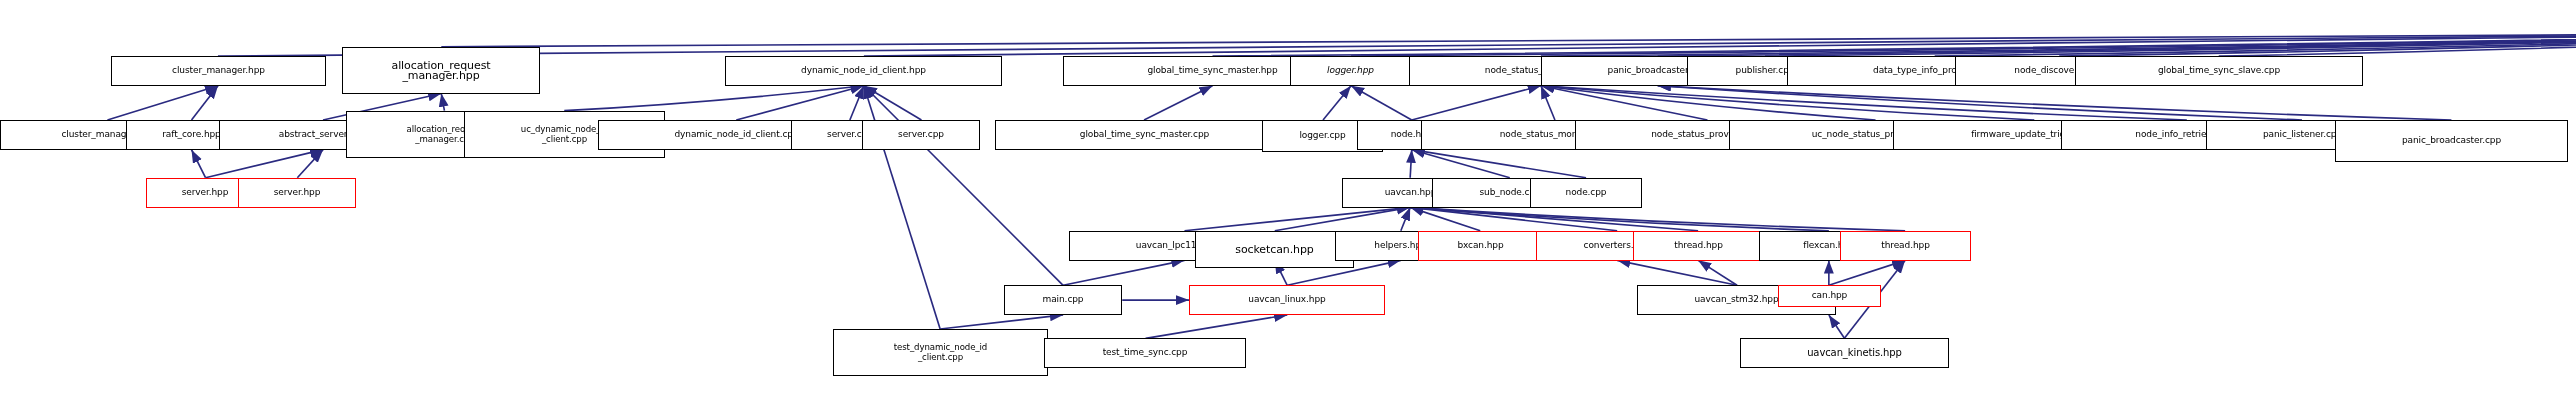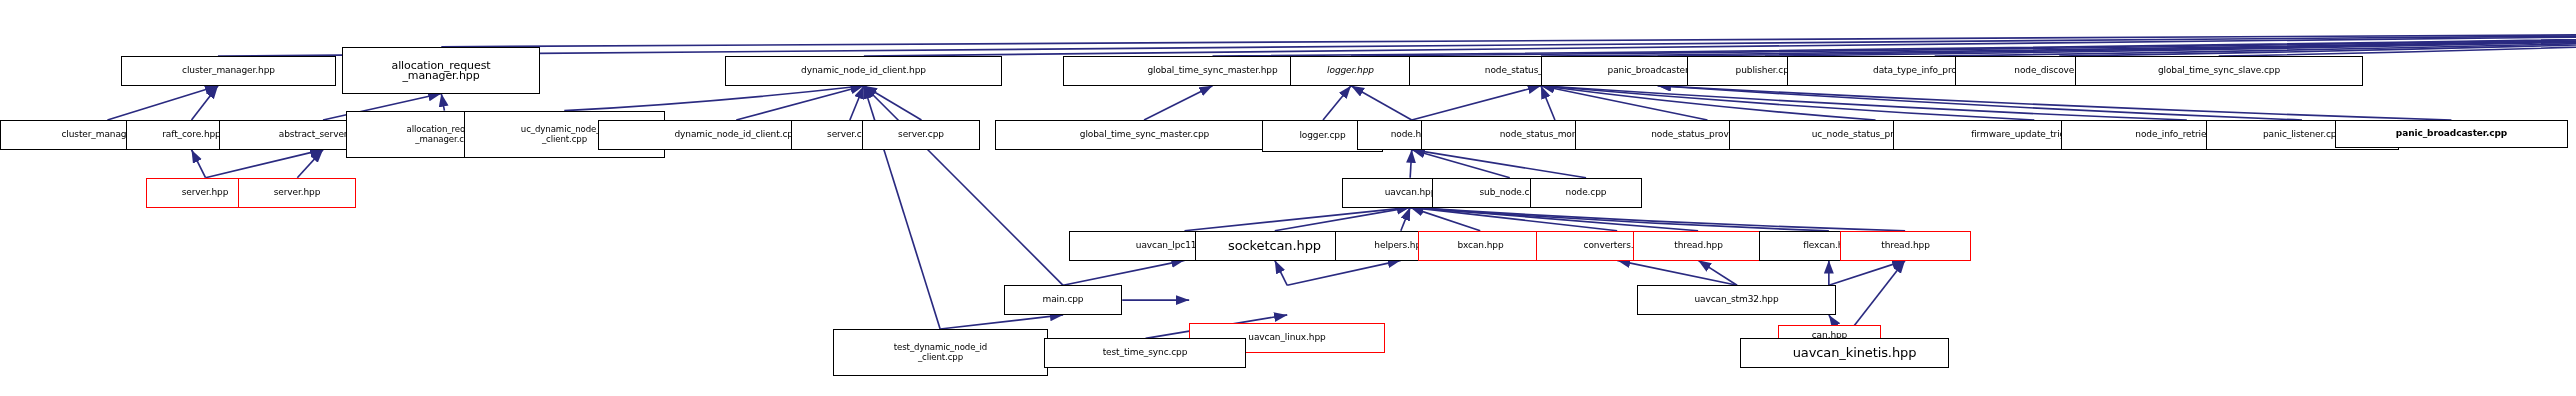--- a/index.html
+++ b/index.html
@@ -94,21 +94,21 @@
         <path d="M2443.0060422960723,381.1299212598425 Q2443.0060422960723,364.4685039370079 2443.0060422960723,347.8070866141732" marker-end="url(#arrow)"></path>
         <path d="M2443.0060422960723,381.1299212598425 Q2493.9453172205435,364.4685039370079 2544.8845921450147,347.8070866141732" marker-end="url(#arrow)"></path>
         <path d="M2463.797583081571,451.9409448818897 Q2453.4018126888213,436.32086614173227 2443.0060422960723,420.70078740157476" marker-end="url(#arrow)"></path>
         <path d="M2463.797583081571,451.9409448818897 Q2504.341087613293,399.87401574803147 2544.8845921450147,347.8070866141732" marker-end="url(#arrow)"></path>
         <path d="M1255.8090634441087,439.44488188976374 Q1337.9356495468278,430.0728346456692 1420.0622356495467,420.70078740157476" marker-end="url(#arrow)"></path>
         <path d="M1530.2574018126886,451.9409448818897 Q1624.8589123867068,436.32086614173227 1719.4604229607248,420.70078740157476" marker-end="url(#arrow)"></path>
         <path d="M1499.070090634441,400.9153543307086 Q1543.7719033232627,400.9153543307086 1588.4737160120844,400.9153543307086" marker-end="url(#arrow)"></path>
       </g>
   </svg>
   <div id="node-layer">
-      <div class="node" style="left: 121px; top: 56px; width: 215px; height: 30px; font-size: 9px;">cluster_manager.hpp</div>
+      <div class="node" style="left: 111px; top: 56px; width: 215px; height: 30px; font-size: 9px;">cluster_manager.hpp</div>
       <div class="node" style="left: 342px; top: 47px; width: 198px; height: 47px; font-size: 11px;">allocation_request
 _manager.hpp</div>
       <div class="node" style="left: 725px; top: 56px; width: 277px; height: 30px; font-size: 9px;">dynamic_node_id_client.hpp</div>
       <div class="node" style="left: 1063px; top: 56px; width: 299px; height: 30px; font-size: 9px;">global_time_sync_master.hpp</div>
       <div class="node" style="left: 1290px; top: 56px; width: 121px; height: 30px; font-size: 9px; font-style: italic;">logger.hpp</div>
       <div class="node" style="left: 1409px; top: 56px; width: 265px; height: 30px; font-size: 9px;">node_status_provider.hpp</div>
       <div class="node" style="left: 1541px; top: 56px; width: 233px; height: 30px; font-size: 9px;">panic_broadcaster.hpp</div>
       <div class="node" style="left: 1687px; top: 56px; width: 156px; height: 30px; font-size: 9px;">publisher.cpp</div>
       <div class="node" style="left: 1787px; top: 56px; width: 296px; height: 30px; font-size: 9px;">data_type_info_provider.cpp</div>
       <div class="node" style="left: 1955px; top: 56px; width: 209px; height: 30px; font-size: 9px;">node_discoverer.cpp</div>
@@ -125,37 +125,37 @@
       <div class="node" style="left: 862px; top: 120px; width: 118px; height: 30px; font-size: 9px;">server.cpp</div>
       <div class="node" style="left: 995px; top: 120px; width: 299px; height: 30px; font-size: 9px;">global_time_sync_master.cpp</div>
       <div class="node" style="left: 1262px; top: 120px; width: 121px; height: 32px; font-size: 9px;">logger.cpp</div>
       <div class="node" style="left: 1357px; top: 120px; width: 109px; height: 30px; font-size: 9px;">node.hpp</div>
       <div class="node" style="left: 1421px; top: 120px; width: 268px; height: 30px; font-size: 9px;">node_status_monitor.cpp</div>
       <div class="node" style="left: 1575px; top: 120px; width: 265px; height: 30px; font-size: 9px;">node_status_provider.cpp</div>
       <div class="node" style="left: 1729px; top: 120px; width: 293px; height: 30px; font-size: 9px;">uc_node_status_provider.cpp</div>
       <div class="node" style="left: 1893px; top: 120px; width: 283px; height: 30px; font-size: 9px;">firmware_update_trigger.cpp</div>
       <div class="node" style="left: 2061px; top: 120px; width: 252px; height: 30px; font-size: 9px;">node_info_retriever.cpp</div>
       <div class="node" style="left: 2206px; top: 120px; width: 193px; height: 30px; font-size: 9px;">panic_listener.cpp</div>
-      <div class="node" style="left: 2335px; top: 120px; width: 233px; height: 28px; font-size: 9px; font-weight: bold;">panic_broadcaster.cpp</div>
+      <div class="node" style="left: 2335px; top: 120px; width: 233px; height: 42px; font-size: 9px;">panic_broadcaster.cpp</div>
       <div class="node red" style="left: 146px; top: 178px; width: 118px; height: 30px; font-size: 9px;">server.hpp</div>
       <div class="node red" style="left: 238px; top: 178px; width: 118px; height: 30px; font-size: 9px;">server.hpp</div>
       <div class="node" style="left: 1342px; top: 178px; width: 137px; height: 30px; font-size: 9px;">uavcan.hpp</div>
       <div class="node" style="left: 1432px; top: 178px; width: 156px; height: 30px; font-size: 9px;">sub_node.cpp</div>
       <div class="node" style="left: 1530px; top: 178px; width: 112px; height: 30px; font-size: 9px;">node.cpp</div>
       <div class="node" style="left: 1069px; top: 231px; width: 230px; height: 30px; font-size: 9px;">uavcan_lpc11c24.hpp</div>
-      <div class="node" style="left: 1195px; top: 231px; width: 159px; height: 30px; font-size: 13px;">socketcan.hpp</div>
+      <div class="node" style="left: 1195px; top: 231px; width: 159px; height: 37px; font-size: 11px;">socketcan.hpp</div>
       <div class="node" style="left: 1335px; top: 231px; width: 131px; height: 30px; font-size: 9px;">helpers.hpp</div>
       <div class="node red" style="left: 1418px; top: 231px; width: 125px; height: 30px; font-size: 9px;">bxcan.hpp</div>
       <div class="node red" style="left: 1536px; top: 231px; width: 162px; height: 30px; font-size: 9px;">converters.hpp</div>
       <div class="node red" style="left: 1633px; top: 231px; width: 131px; height: 30px; font-size: 9px;">thread.hpp</div>
       <div class="node" style="left: 1759px; top: 231px; width: 140px; height: 30px; font-size: 9px;">flexcan.hpp</div>
       <div class="node red" style="left: 1840px; top: 231px; width: 131px; height: 30px; font-size: 9px;">thread.hpp</div>
       <div class="node" style="left: 1004px; top: 285px; width: 118px; height: 30px; font-size: 9px;">main.cpp</div>
-      <div class="node red" style="left: 1189px; top: 285px; width: 196px; height: 30px; font-size: 9px; margin-top: 38px;">uavcan_linux.hpp</div>
+      <div class="node red" style="left: 1189px; top: 285px; width: 196px; height: 30px; font-size: 9px;">uavcan_linux.hpp</div>
       <div class="node" style="left: 1637px; top: 285px; width: 199px; height: 30px; font-size: 9px;">uavcan_stm32.hpp</div>
-      <div class="node red" style="left: 1778px; top: 285px; width: 103px; height: 22px; font-size: 9px; margin-top: 40px;">can.hpp</div>
+      <div class="node red" style="left: 1778px; top: 285px; width: 103px; height: 22px; font-size: 9px;">can.hpp</div>
       <div class="node" style="left: 833px; top: 329px; width: 215px; height: 47px; font-size: 8.6px;">test_dynamic_node_id
 _client.cpp</div>
       <div class="node" style="left: 1044px; top: 338px; width: 202px; height: 30px; font-size: 9px;">test_time_sync.cpp</div>
-      <div class="node" style="left: 1740px; top: 338px; width: 209px; height: 30px; font-size: 13px; padding-left: 20px;">uavcan_kinetis.hpp</div>
+      <div class="node" style="left: 1740px; top: 338px; width: 209px; height: 30px; font-size: 10px; padding-left: 20px;">uavcan_kinetis.hpp</div>
     </div>
 </div>
 
 
 </body></html>

